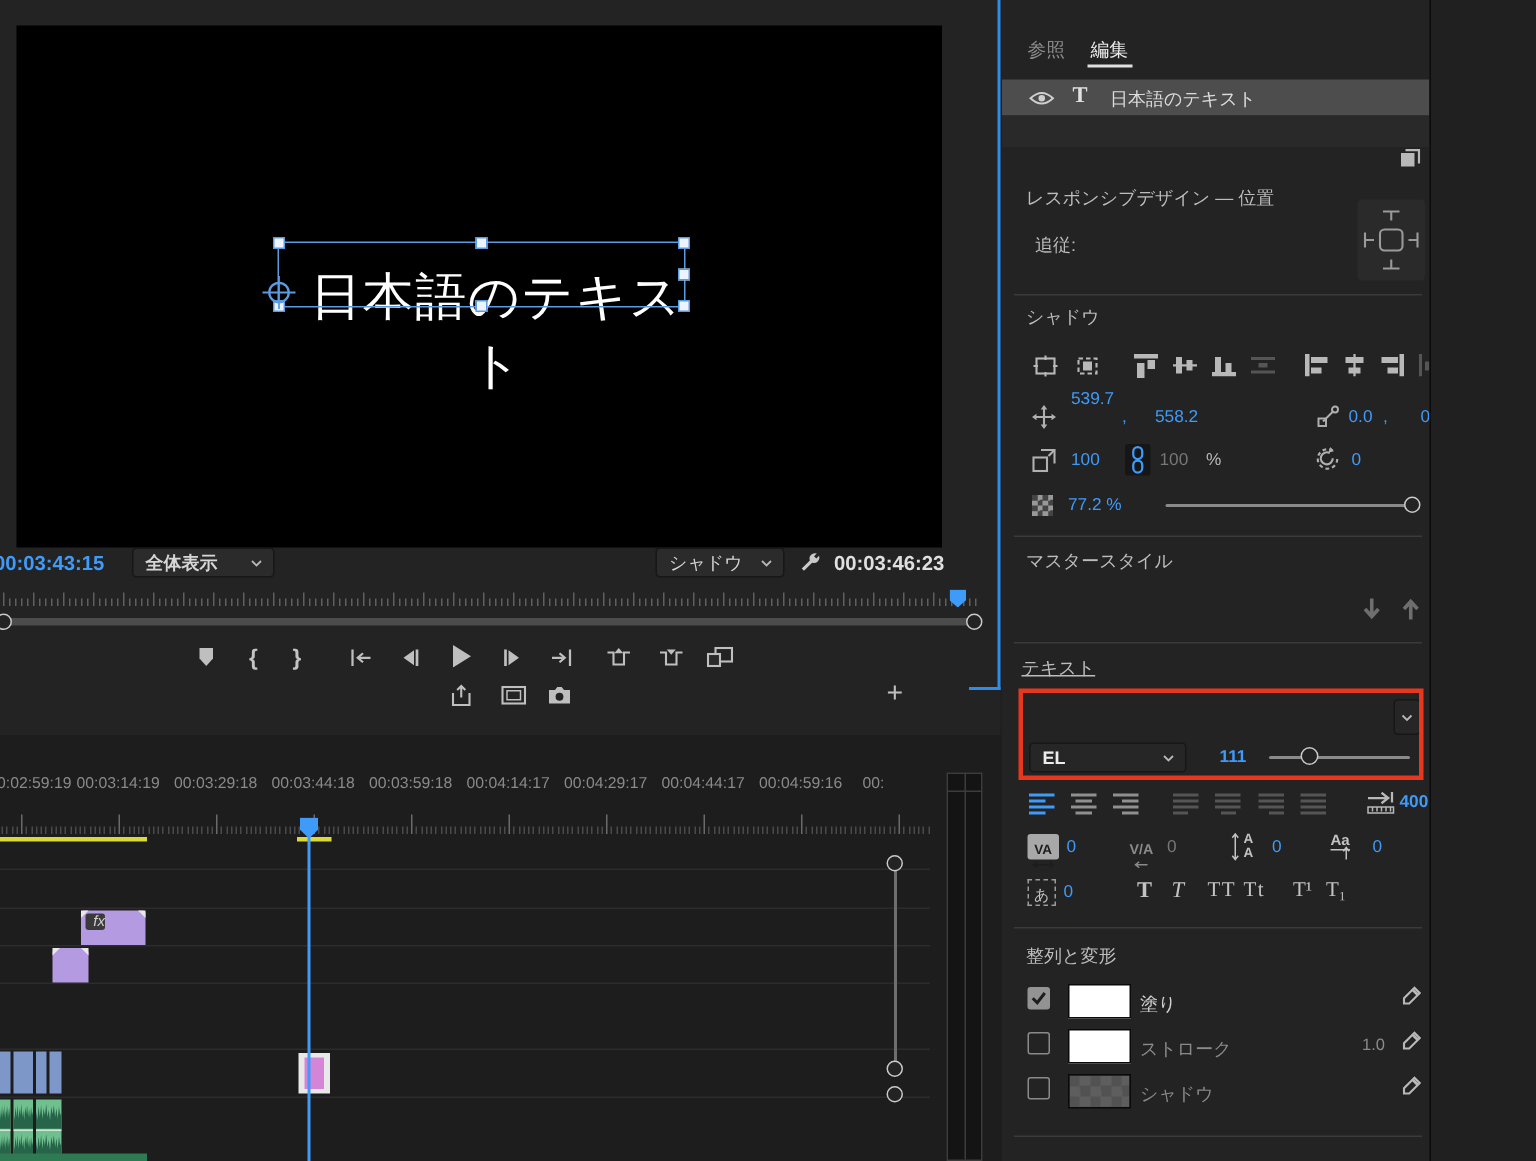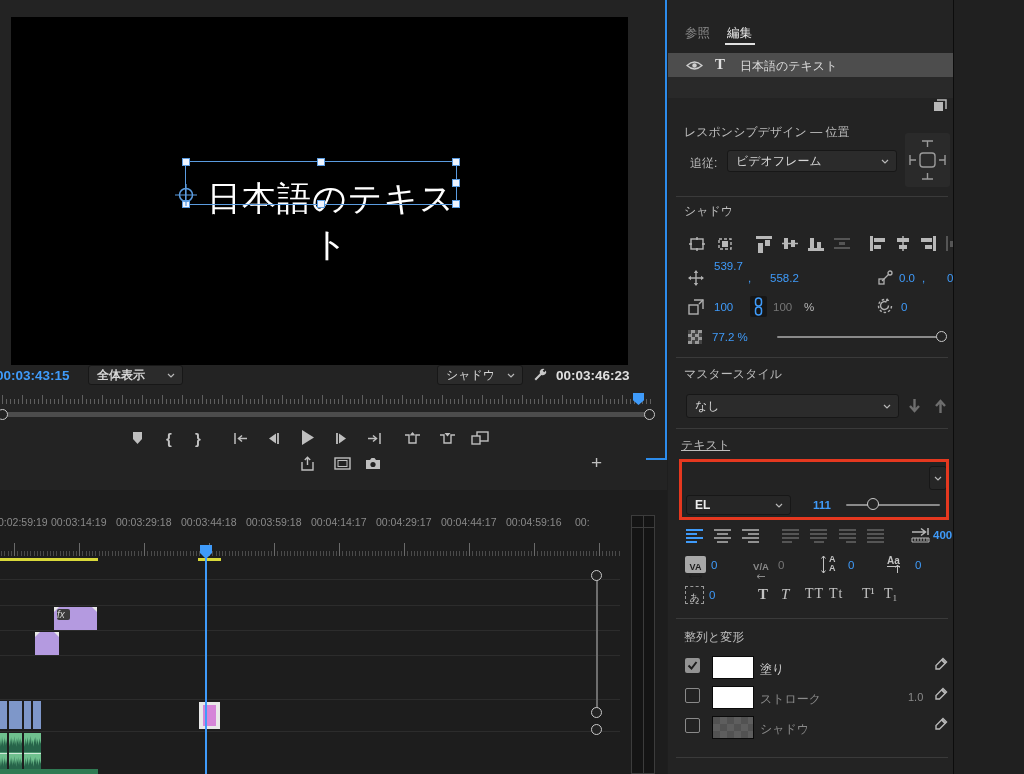--- a/index.html
+++ b/index.html
@@ -509,21 +509,21 @@
     <div class="abs" style="left:0;top:89px;width:620px;height:1px;background:#2c2c2c;"></div>
     <div class="abs" style="left:0;top:115px;width:620px;height:1px;background:#2c2c2c;"></div>
     <div class="abs" style="left:0;top:140px;width:620px;height:1px;background:#2c2c2c;"></div>
     <div class="abs" style="left:0;top:165px;width:620px;height:1px;background:#2c2c2c;"></div>
     <div class="abs" style="left:0;top:209px;width:620px;height:1px;background:#2c2c2c;"></div>
     <div class="abs" style="left:0;top:241px;width:620px;height:1px;background:#2c2c2c;"></div>
 
     <div class="abs" style="left:54px;top:117px;width:43px;height:23px;background:#b49ae0;border-radius:2px 2px 0 0;">
       <div class="clip-tri" style="left:0;border-width:5px 5px 0 0;border-color:#e8e8e8 transparent transparent transparent;"></div>
       <div class="clip-tri" style="right:0;border-width:0 5px 5px 0;border-color:transparent #e8e8e8 transparent transparent;"></div>
-      <div class="abs" style="left:3px;top:2px;width:13px;height:11px;background:#3a3a3a;border-radius:2px;color:#d0d0d0;font-size:10px;font-style:italic;text-align:left;line-height:11px;">fx</div>
+      <div class="abs" style="left:3px;top:2px;width:13px;height:11px;background:#3a3a3a;border-radius:2px;color:#d0d0d0;font-size:10px;font-style:italic;text-align:right;line-height:11px;">fx</div>
     </div>
 
     <div class="abs" style="left:35px;top:142px;width:24px;height:23px;background:#b49ae0;border-radius:3px 3px 0 0;">
       <div class="clip-tri" style="left:0;border-width:5px 5px 0 0;border-color:#e8e8e8 transparent transparent transparent;"></div>
       <div class="clip-tri" style="right:0;border-width:0 5px 5px 0;border-color:transparent #e8e8e8 transparent transparent;"></div>
     </div>
 
     <div class="abs" style="left:0;top:211px;width:7px;height:28px;background:#7e97c9;"></div>
     <div class="abs" style="left:9px;top:211px;width:13px;height:28px;background:#7e97c9;"></div>
     <div class="abs" style="left:24px;top:211px;width:7px;height:28px;background:#7e97c9;"></div>
@@ -592,26 +592,20 @@
       <div class="abs" style="left:72px;top:5px;font-size:12px;color:#dcdcdc;">日本語のテキスト</div>
     </div>
     <div class="abs" style="left:0;top:77px;width:285px;height:21px;background:#292929;"></div>
     <svg class="abs" style="left:265px;top:99px" width="14" height="13" viewBox="0 0 14 13">
       <path d="M4 1h9v9" fill="none" stroke="#b8b8b8" stroke-width="1.5"></path>
         <rect x="1" y="3" width="9" height="9" fill="#b8b8b8"></rect>
     </svg>
 
     <div class="abs lbl" style="left:16px;top:124px;">レスポンシブデザイン — 位置</div>
     <div class="abs lbl" style="left:22px;top:155px;">追従:</div>
-    <div class="dd" style="left:59px;top:150px;width:170px;height:22px;">
-      <span>ビデオフレーム</span>
-      <svg class="chev" width="8" height="5" viewBox="0 0 8 5">
-          <path d="M1 1l3 3 3-3" stroke="#b8b8b8" fill="none" stroke-width="1.2"></path>
-        </svg>
-    </div>
     <div class="abs" style="left:237px;top:133px;width:45px;height:54px;background:#2a2a2a;border-radius:3px;">
       <svg width="45" height="54" viewBox="0 0 45 54">
         <rect x="15" y="20" width="15" height="14" rx="3" fill="none" stroke="#9a9a9a" stroke-width="1.4"></rect>
         <path d="M22.5 8v6M17 8h11" stroke="#9a9a9a" stroke-width="1.4"></path>
         <path d="M22.5 46v-6M17 46h11" stroke="#9a9a9a" stroke-width="1.4"></path>
         <path d="M5 27h6M5 22v10" stroke="#9a9a9a" stroke-width="1.4"></path>
         <path d="M40 27h-6M40 22v10" stroke="#9a9a9a" stroke-width="1.4"></path>
       </svg>
     </div>
     <div class="divider" style="left:8px;top:196px;width:272px;"></div>
@@ -712,26 +706,20 @@
       </svg>
     <span class="abs num" style="left:233px;top:301px;">0</span>
 
     <div class="abs" style="left:20px;top:330px;width:14px;height:14px;background:conic-gradient(#999 0 25%,#444 0 50%,#999 0 75%,#444 0);background-size:7px 7px;"></div>
     <span class="abs num" style="left:44px;top:331px;">77.2 %</span>
     <div class="slider-track" style="left:109px;top:336px;width:168px;"></div>
     <div class="ring" style="left:268px;top:331px;width:11px;height:11px;"></div>
     <div class="divider" style="left:8px;top:357px;"></div>
 
     <div class="abs lbl" style="left:16px;top:366px;">マスタースタイル</div>
-    <div class="dd" style="left:18px;top:394px;width:213px;height:24px;">
-      <span>なし</span>
-      <svg class="chev" width="8" height="5" viewBox="0 0 8 5">
-          <path d="M1 1l3 3 3-3" stroke="#b8b8b8" fill="none" stroke-width="1.2"></path>
-        </svg>
-    </div>
     <svg class="abs" style="left:239px;top:398px" width="15" height="16" viewBox="0 0 15 16">
         <path d="M7.5 1v10M3 8l4.5 5L12 8" fill="none" stroke="#6e6e6e" stroke-width="2.4"></path>
       </svg>
     <svg class="abs" style="left:265px;top:398px" width="15" height="16" viewBox="0 0 15 16">
         <path d="M7.5 15V5M3 8l4.5-5L12 8" fill="none" stroke="#6e6e6e" stroke-width="2.4"></path>
       </svg>
     <div class="divider" style="left:8px;top:428px;"></div>
 
     <div class="abs lbl" style="left:13px;top:437px;text-decoration:underline;">テキスト</div>
     <div class="dd" style="left:261px;top:466px;width:18px;height:24px;background:#262626;justify-content:center;padding:0;">

